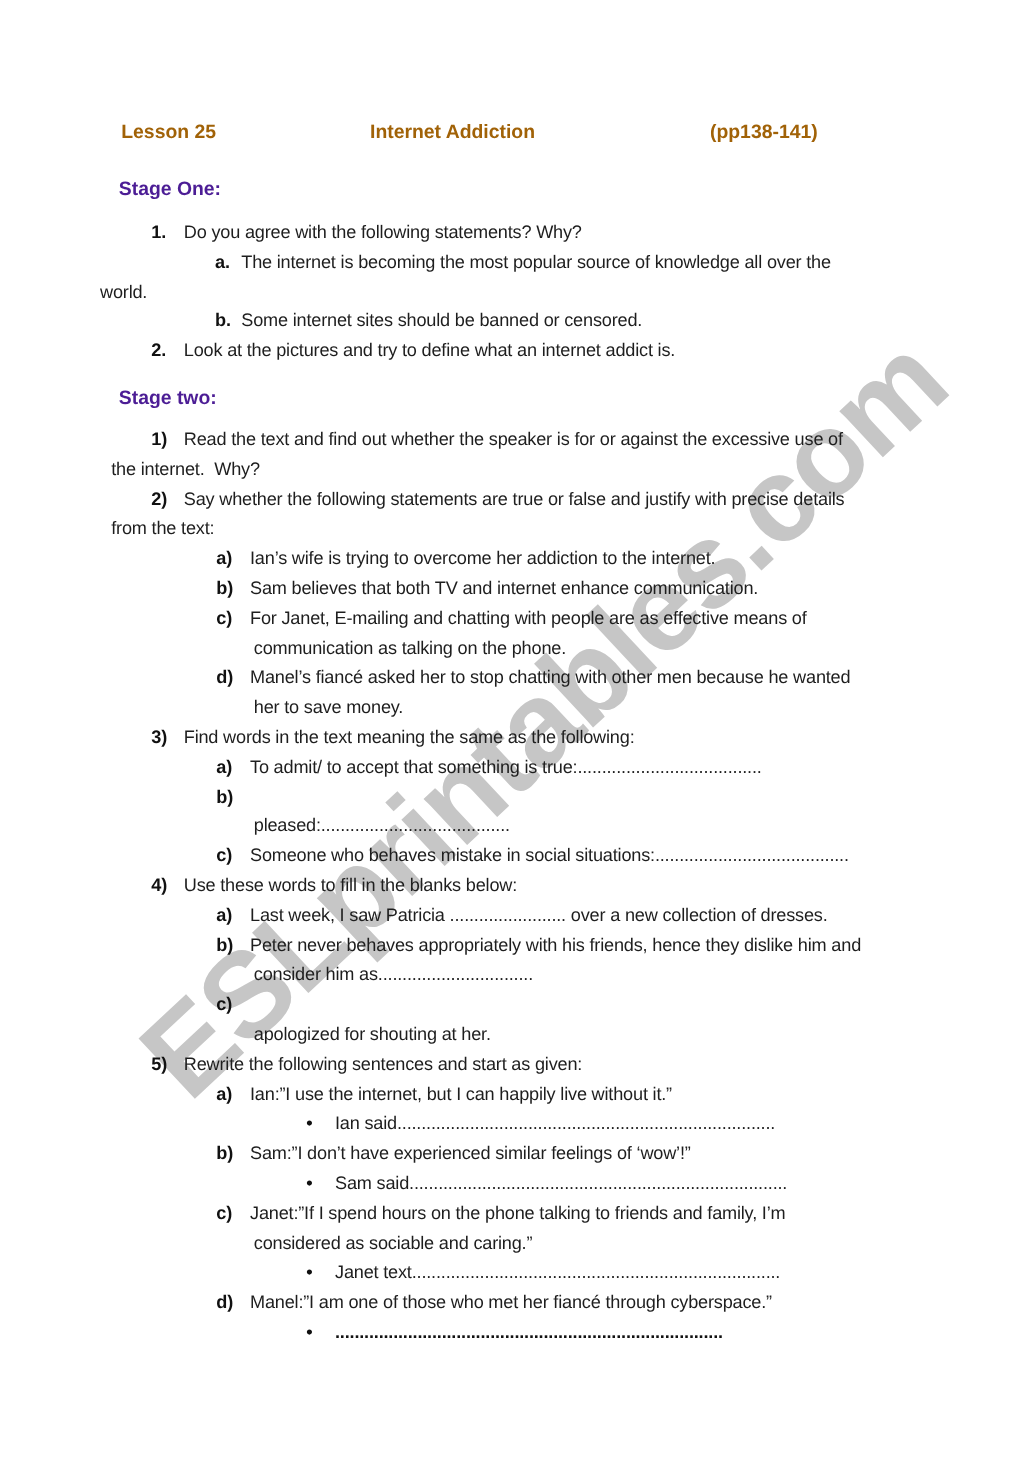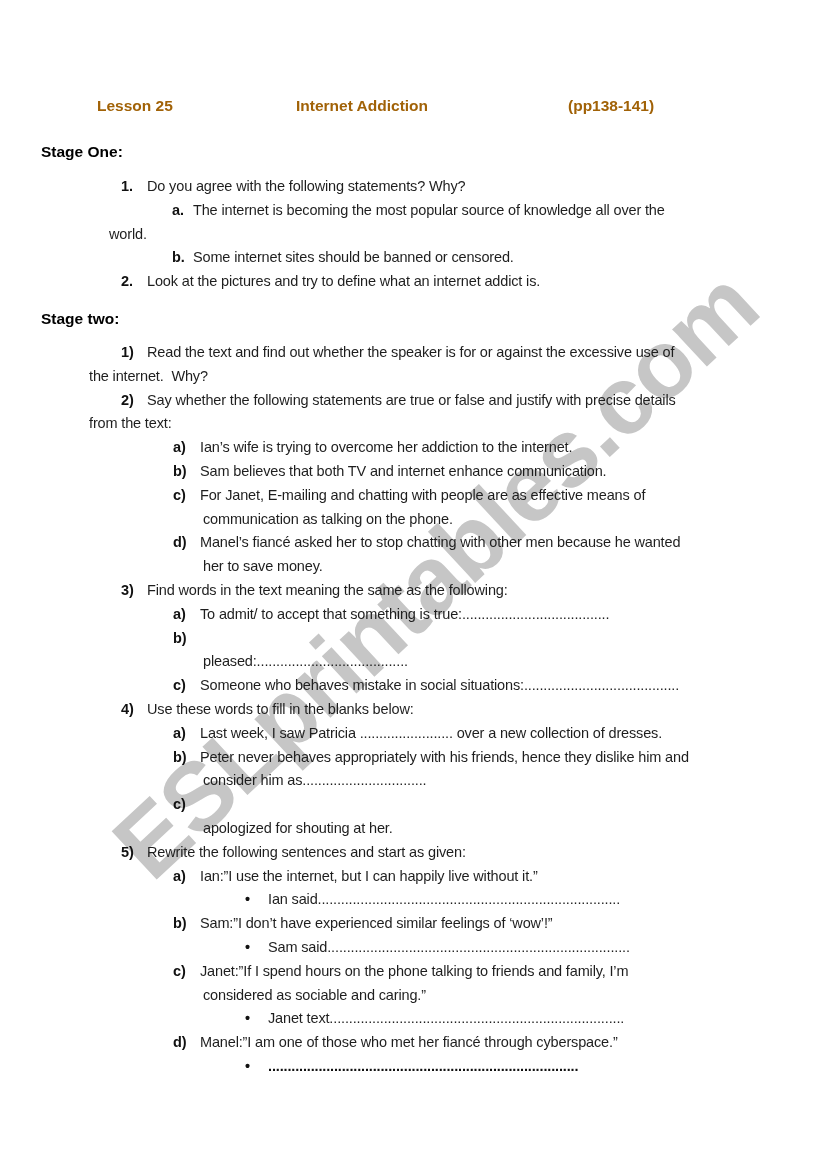--- a/index.html
+++ b/index.html
@@ -24,37 +24,37 @@
     z-index:0;
     user-select:none;
   }
   .content { position:relative; z-index:1; }
   .header { position:relative; height:24px; margin-top:97px; font-size:15.5px; font-weight:bold; color:#a16207; }
   .header span { position:absolute; top:0; white-space:pre; }
   .h-lesson { left:97px; }
   .h-title  { left:296px; }
   .h-pages  { left:568px; }
   .stage-heading {
-    margin-left:41px;
-    font-size:15.5px; font-weight:bold; color:#000000;
+    margin-left:95px;
+    font-size:15.5px; font-weight:bold; color:#4c1d95;
     line-height:24px; white-space:pre;
   }
   .sh1 { margin-top:19px; }
   .sh2 { margin-top:13px; }
   .list { margin-top:11px; }
   .list2 { margin-top:10px; }
   .r { display:flex; line-height:23.8px; font-size:14.5px; letter-spacing:-0.15px; }
   .mk { flex:none; font-weight:bold; color:#111; white-space:pre; }
   .m1   { margin-left:121px; width:26px; }
   .m2   { margin-left:173px; width:27px; }
   .m2s1 { margin-left:172px; width:21px; }
   .m3   { margin-left:245px; width:23px; font-weight:bold; }
   .c1   { padding-left:89px; }
   .c2   { padding-left:203px; }
-  .c2s1 { padding-left:109px; }
+  .c2s1 { padding-left:80px; }
   .tx { white-space:pre; }
   .b  { font-weight:bold; color:#111; }
 </style>
 </head>
 <body>
 
 <div class="page">
 
   <div class="watermark">ESLprintables.com</div>
 

